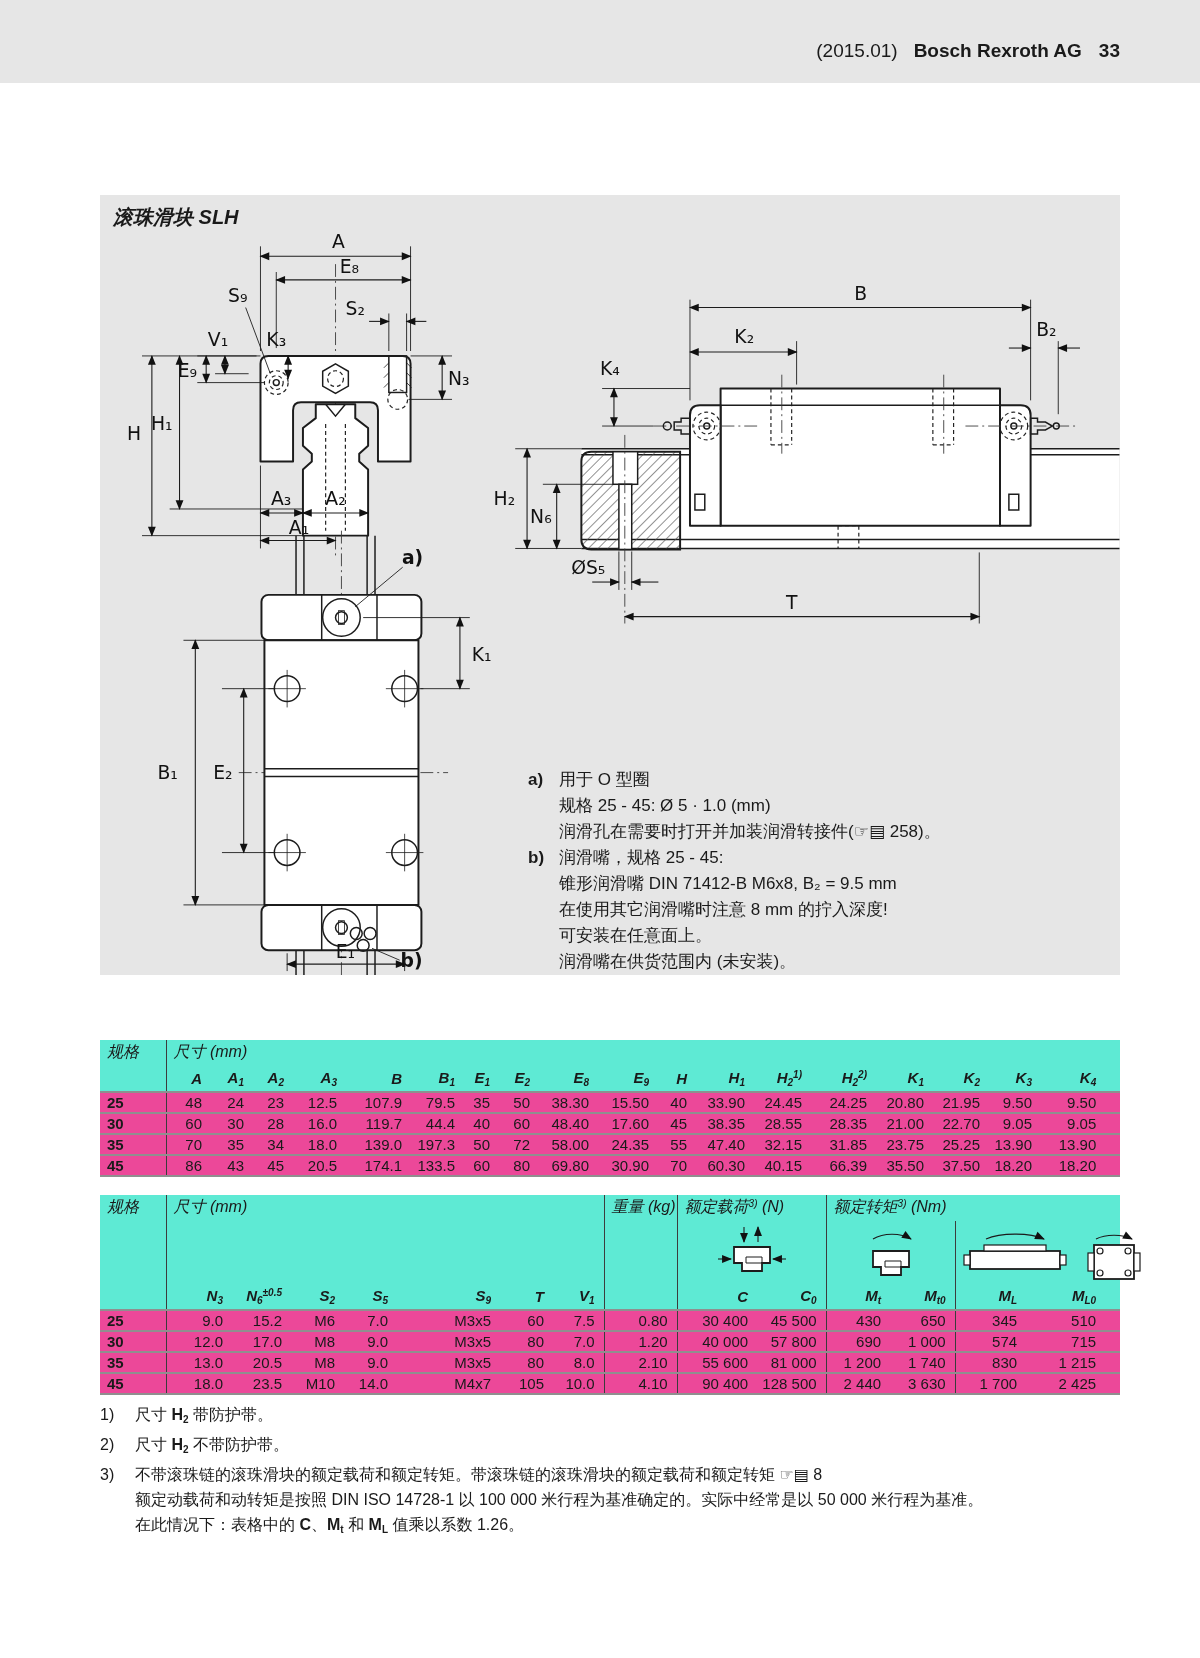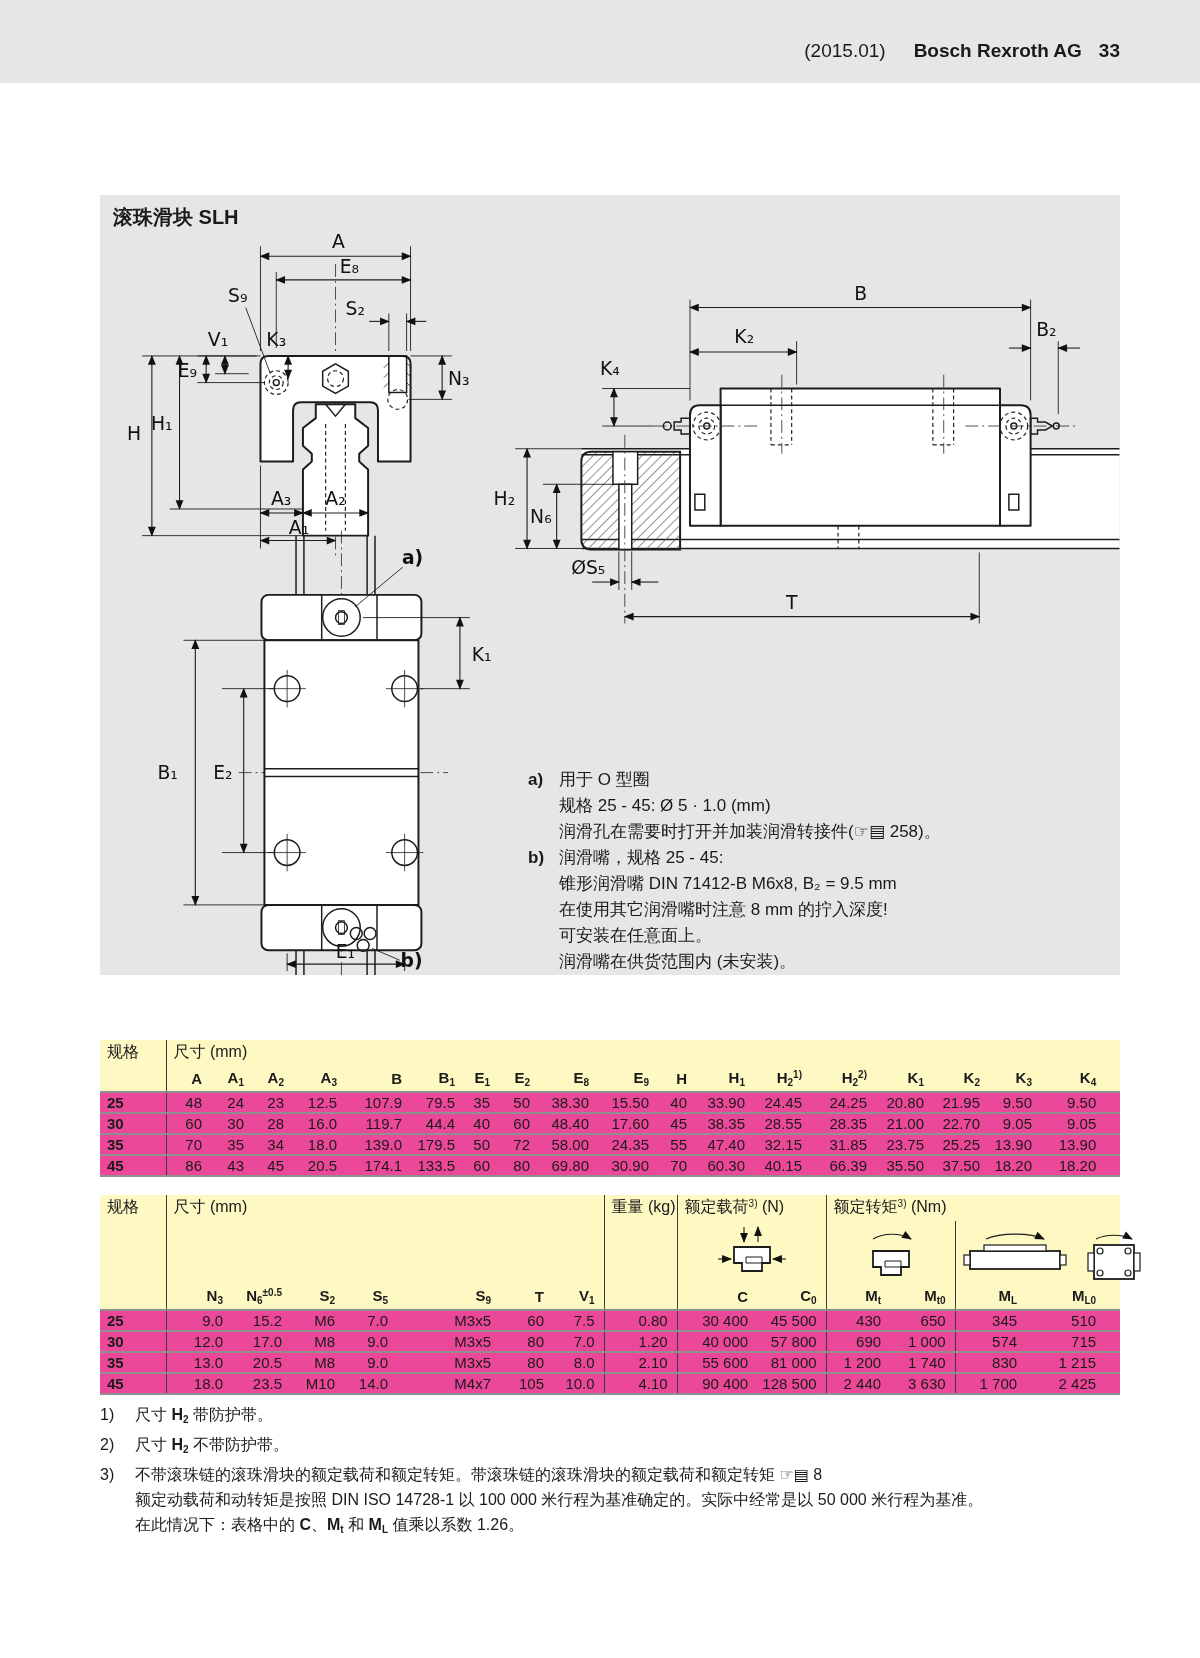--- a/index.html
+++ b/index.html
@@ -1,46 +1,46 @@
 <!DOCTYPE html>
 <html><head>
 <meta charset="utf-8">
 <style>
   html,body{margin:0;padding:0;background:#fff;}
   .page{position:relative;width:1200px;height:1658px;background:#ffffff;overflow:hidden;
         font-family:"Liberation Sans","DejaVu Sans",sans-serif;color:#1a1a1a;}
   
   .top-band{position:absolute;left:0;top:0;width:1200px;height:83px;background:#e6e6e6;}
   .top-band .txt{position:absolute;right:80px;top:40px;font-size:19px;white-space:nowrap;}
-  .edition{font-weight:400;margin-right:28px;}
+  .edition{font-weight:400;margin-right:16px;}
   .company{font-weight:700;}
   .pagenum{font-weight:700;margin-left:17px;}
   
   .panel{position:absolute;left:100px;top:195px;width:1020px;height:780px;background:#e6e6e6;}
-  .panel-title{position:absolute;left:13px;top:9px;font-size:20px;font-weight:700;}
+  .panel-title{position:absolute;left:13px;top:9px;font-size:20px;font-weight:700;font-style:italic;}
   svg.drawing{position:absolute;left:0;top:0;}
   .notes{position:absolute;left:428px;top:572px;font-size:17px;line-height:26px;white-space:nowrap;}
   .note-line{display:flex;}
   .note-marker{width:31px;flex:none;font-weight:700;}
   
   .ol{fill:#fff;stroke:#1c1c1c;stroke-width:2;stroke-linejoin:round;}
   .ol2{fill:none;stroke:#1c1c1c;stroke-width:1.5;}
   .thin{stroke:#1c1c1c;stroke-width:0.8;}
   .dim{stroke:#1c1c1c;stroke-width:1.1;fill:none;}
   .ext{stroke:#1c1c1c;stroke-width:0.9;fill:none;}
   .cl{stroke:#3a3a3a;stroke-width:0.9;stroke-dasharray:13 4 2 4;fill:none;}
   .dash{stroke:#222;stroke-width:1.2;stroke-dasharray:4 3;fill:none;}
   .lbl{font:19px "DejaVu Sans",sans-serif;fill:#111;}
   .lblb{font:700 19px "DejaVu Sans",sans-serif;fill:#111;}
   
   table.tbl{position:absolute;left:100px;width:1020px;border-collapse:collapse;table-layout:fixed;font-size:15px;}
   #table1{top:1040px;}
   #table2{top:1195px;}
   .tbl th,.tbl td{padding:0 9px 0 0;font-weight:400;text-align:right;vertical-align:middle;overflow:visible;white-space:nowrap;}
-  .tbl thead{background:#fef9c3;}
+  .tbl thead{background:#5eead4;font-style:italic;}
   .tbl .hl{text-align:left;font-weight:400;padding-left:7px;font-size:16px;vertical-align:top;padding-top:2px;}
   .tbl .sym{font-weight:700;}
   .tbl .spec{text-align:left;padding-left:7px;font-weight:700;}
   .tbl sub{font-size:10px;vertical-align:-3px;}
   .tbl sup{font-size:10px;vertical-align:5px;}
   .tbl .last{padding-right:24px;}
   .vd{border-left:1.5px solid #3c3c3c;}
   #table1 thead tr:nth-child(1){height:25px;}
   #table1 thead tr:nth-child(2){height:27px;}
   #table2 thead tr:nth-child(1){height:26px;}
@@ -436,21 +436,21 @@
           <td class="">9.05</td>
           <td class=" last">9.05</td>
         </tr>
         <tr>
           <th class="spec">35</th>
           <td class="vd">70</td>
           <td class="">35</td>
           <td class="">34</td>
           <td class="">18.0</td>
           <td class="">139.0</td>
-          <td class="">179.5</td>
+          <td class="">197.3</td>
           <td class="">50</td>
           <td class="">72</td>
           <td class="">58.00</td>
           <td class="">24.35</td>
           <td class="">55</td>
           <td class="">47.40</td>
           <td class="">32.15</td>
           <td class="">31.85</td>
           <td class="">23.75</td>
           <td class="">25.25</td>

